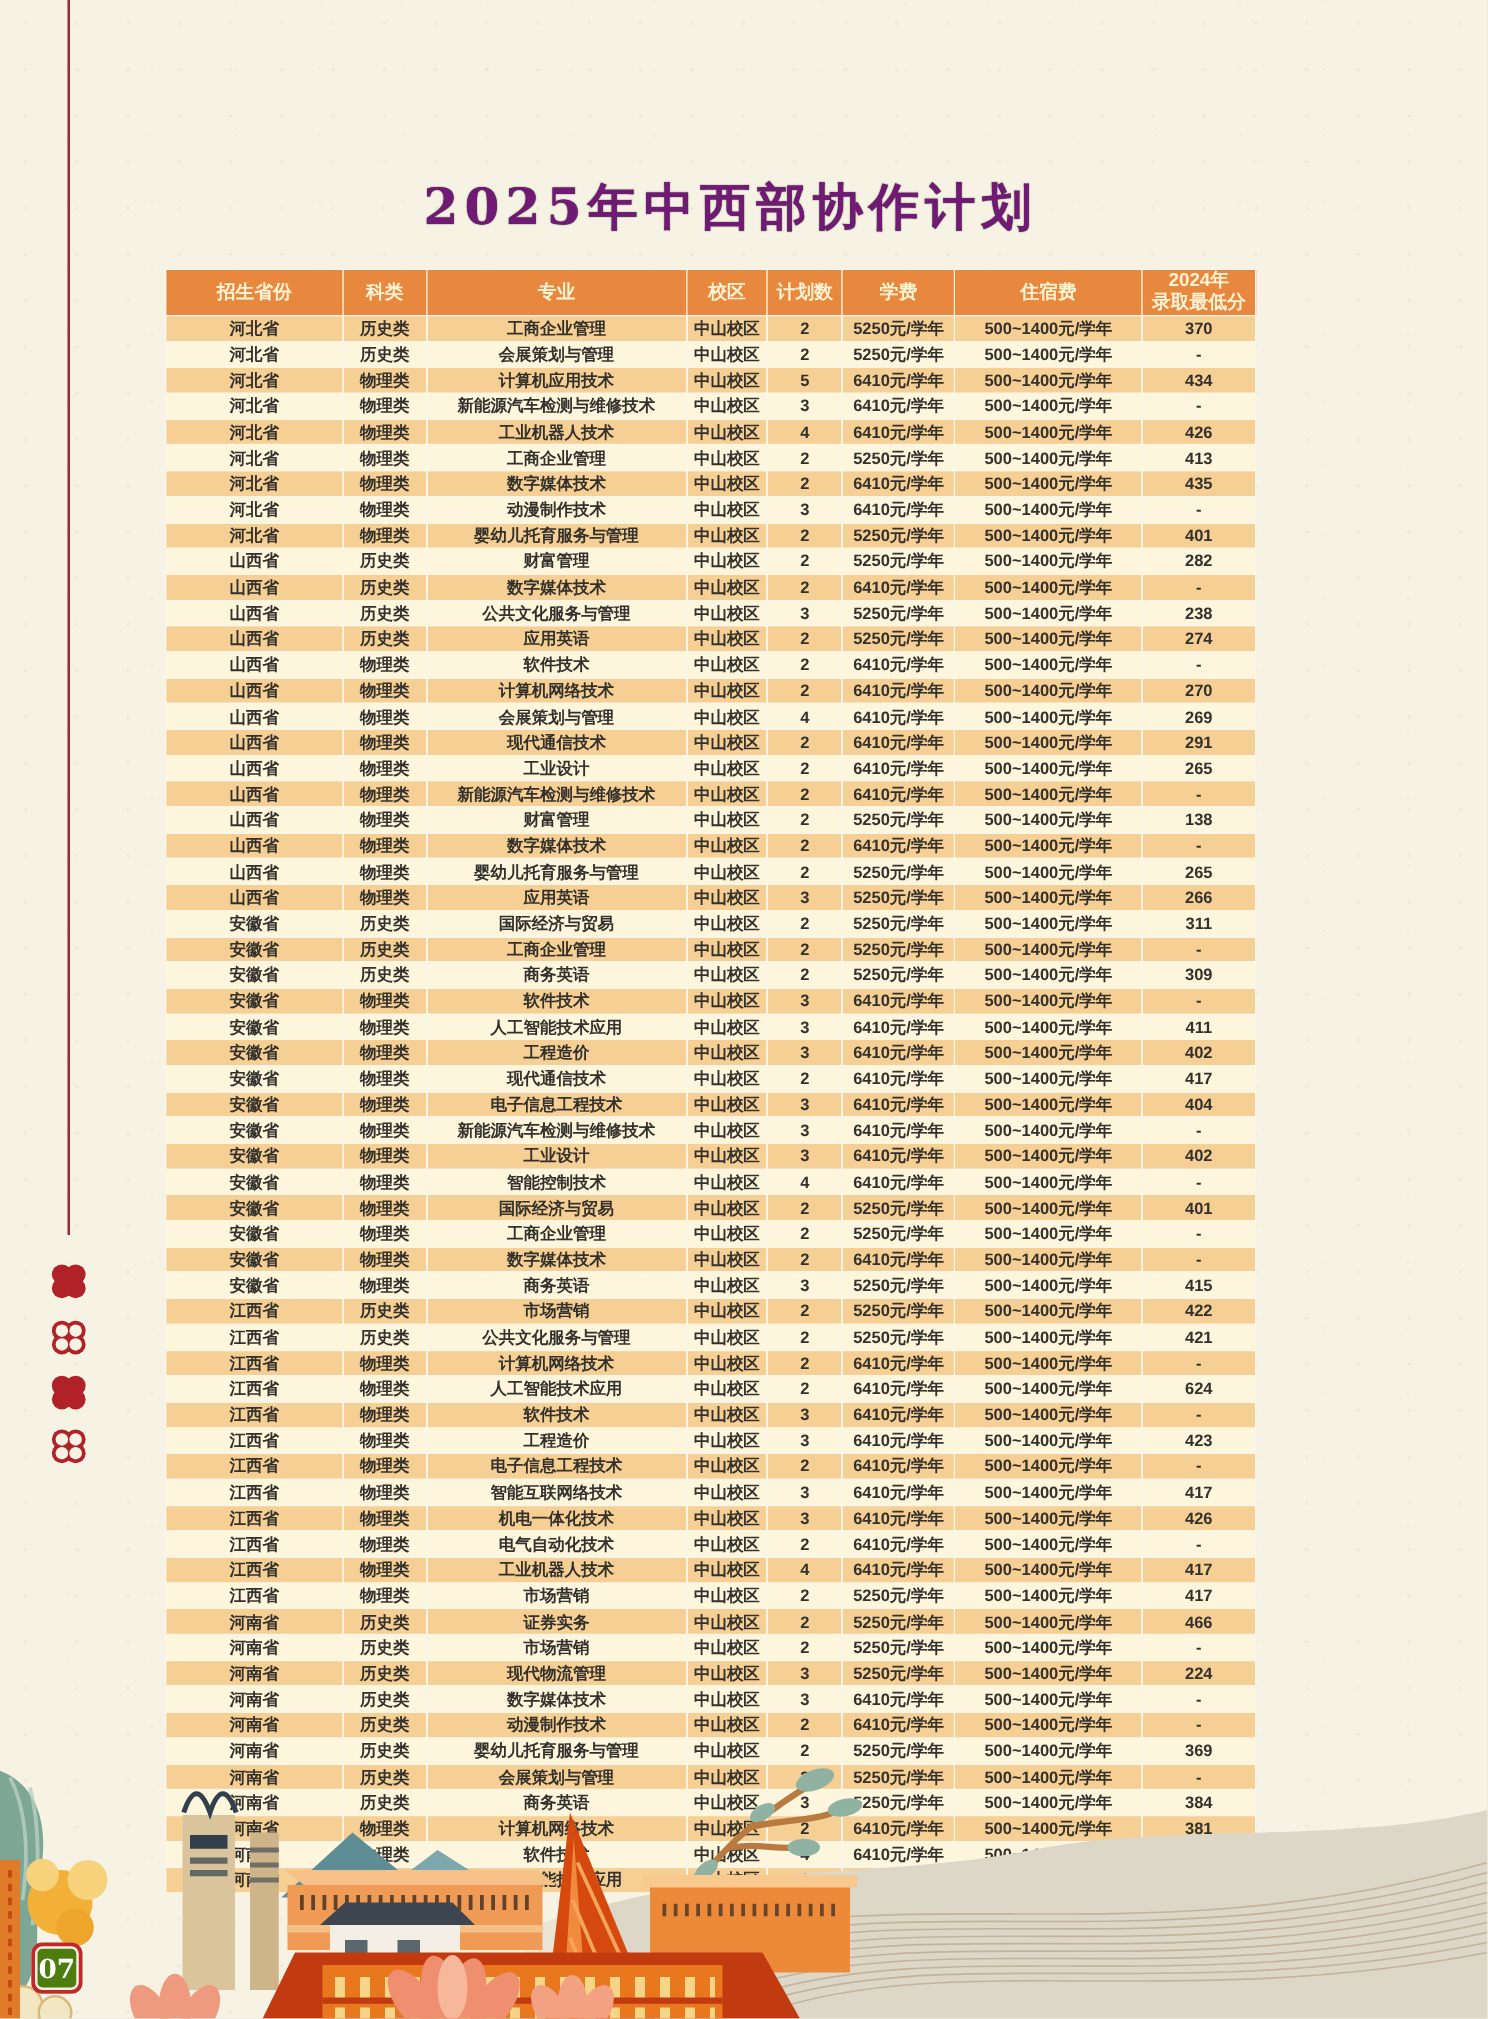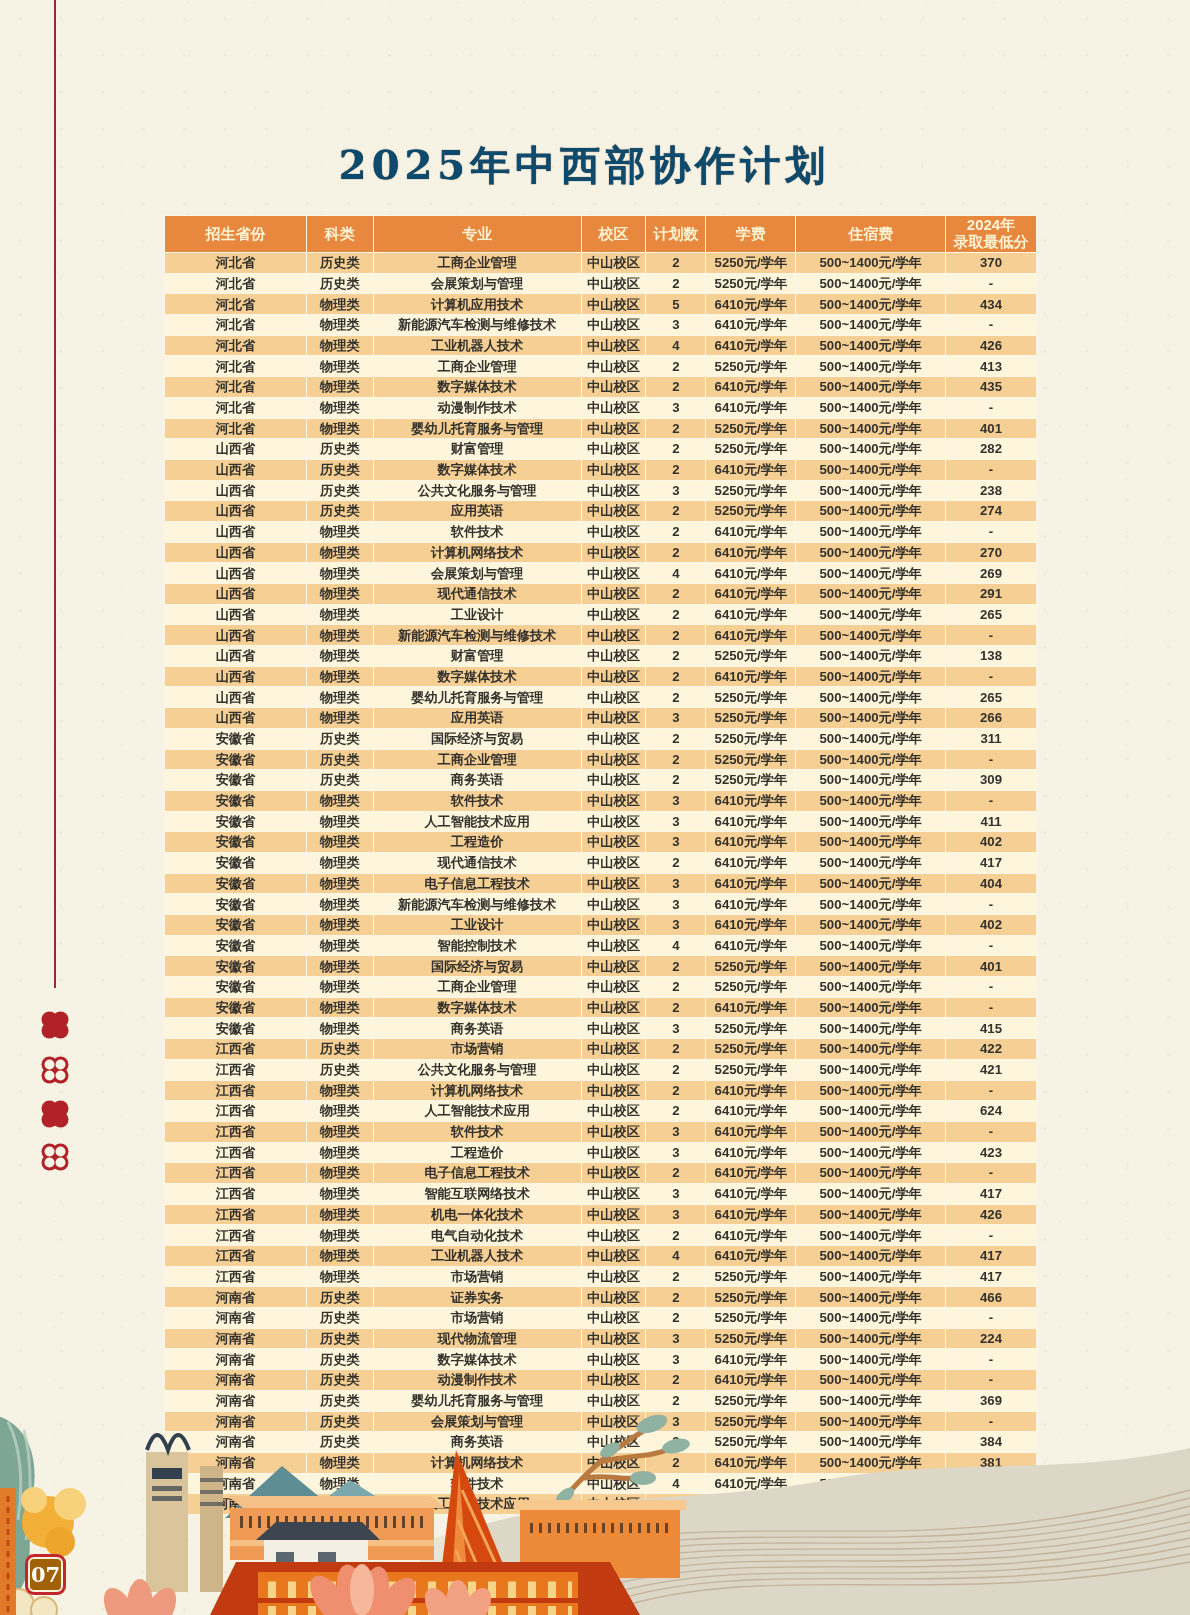--- a/index.html
+++ b/index.html
@@ -11,32 +11,32 @@
                      radial-gradient(rgba(221,211,180,.18) 1px,transparent 1.6px);
     background-size:41px 37px,67px 53px;background-position:0 0,21px 29px;}
 
   .accent-line{position:absolute;left:54px;top:0;width:2px;height:988px;background:#9e2734;}
 
   .quatrefoil{position:absolute;left:38px;width:34px;height:34px;}
   .q1{top:1008px}.q2{top:1053px}.q3{top:1097px}.q4{top:1140px}
 
   .page-title{position:absolute;top:138px;left:148px;width:873px;margin:0;text-align:center;
     font-family:"DejaVu Serif",serif;font-weight:bold;font-size:40px;letter-spacing:5px;
-    color:#0c4a6e;text-shadow:0 0 1px #17130e;}
-
-  .table-wrap{position:absolute;left:164px;top:215px;width:873px;}
+    color:#701a75;text-shadow:0 0 1px #17130e;}
+
+  .table-wrap{position:absolute;left:132px;top:215px;width:873px;}
   table{width:100%;border-collapse:collapse;table-layout:fixed;}
   th{background:#e8873e;color:#fcf3d3;font-size:15px;font-weight:bold;height:36px;
      white-space:pre-line;line-height:1.12;border:1.5px solid #fbf7e8;padding:0;}
   td{height:19.7px;font-size:13.2px;font-weight:bold;color:#33312c;text-align:center;
      border:1.5px solid #fbf7e8;padding:0;line-height:1;overflow:hidden;white-space:nowrap;}
   tbody tr:nth-child(odd){background:#f6cf94;}
   tbody tr:nth-child(even){background:#fdf6dc;}
 
-  .page-badge{position:absolute;left:25px;top:1554px;width:41px;height:41px;background:#a16207;
+  .page-badge{position:absolute;left:25px;top:1554px;width:41px;height:41px;background:#4d7c0f;
     border-radius:9px;display:flex;align-items:center;justify-content:center;z-index:5;
     box-shadow:inset 0 0 0 3px #c1272d, inset 0 0 0 5px #f8f1de;}
   .page-badge span{color:#ffffff;font-family:"DejaVu Serif",serif;font-size:21px;font-weight:bold;}
 
   .illustration{position:absolute;left:0;top:1400px;z-index:1;}
 </style>
 </head>
 <body>
 
 <div class="page">

